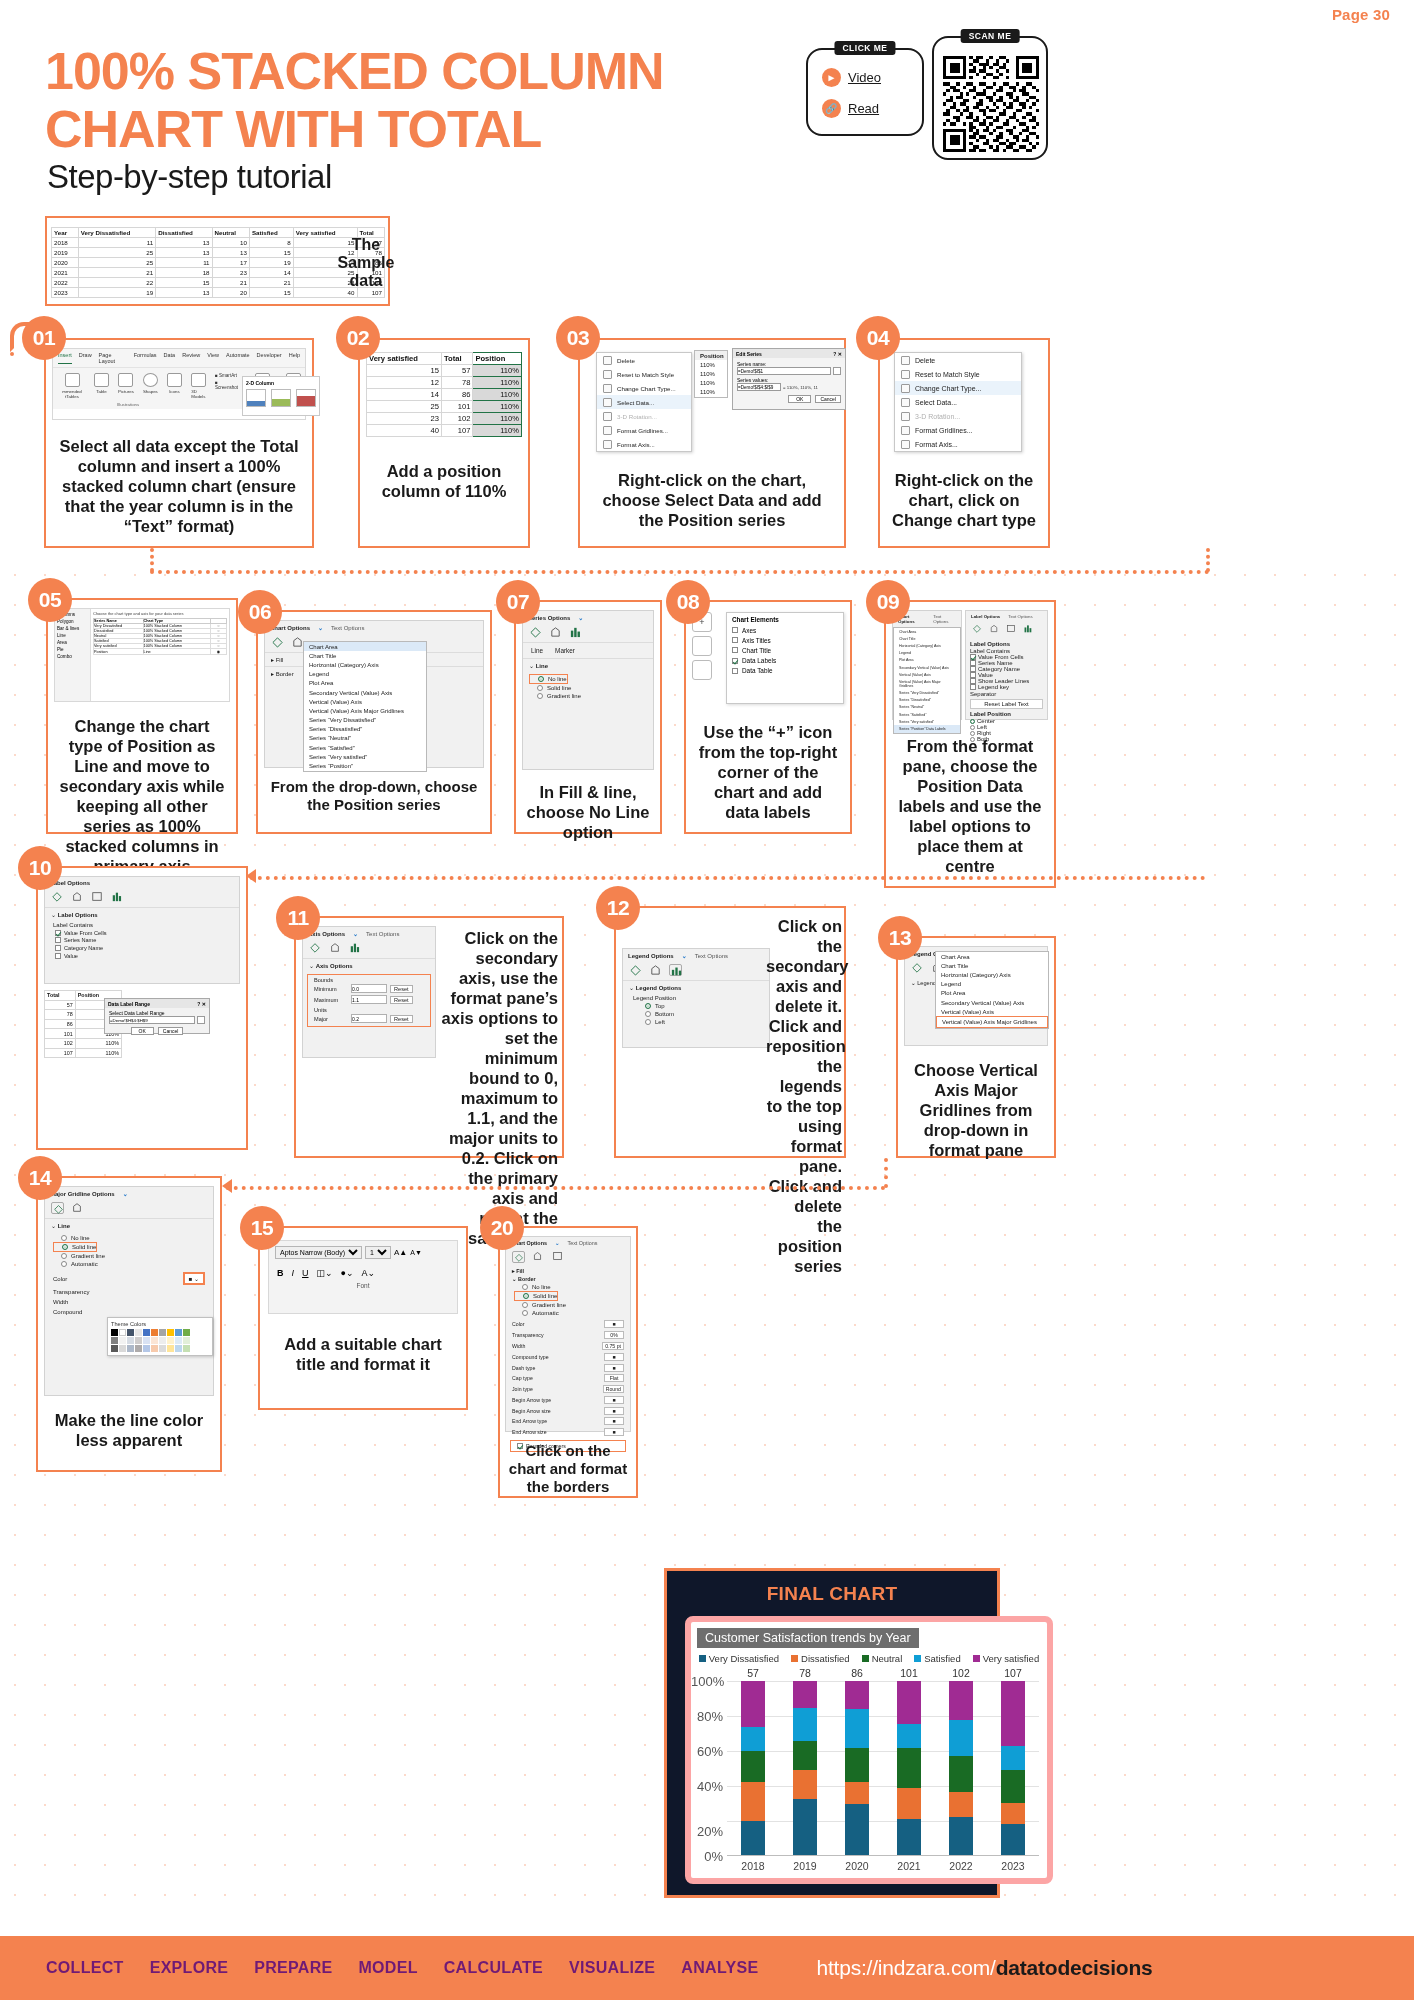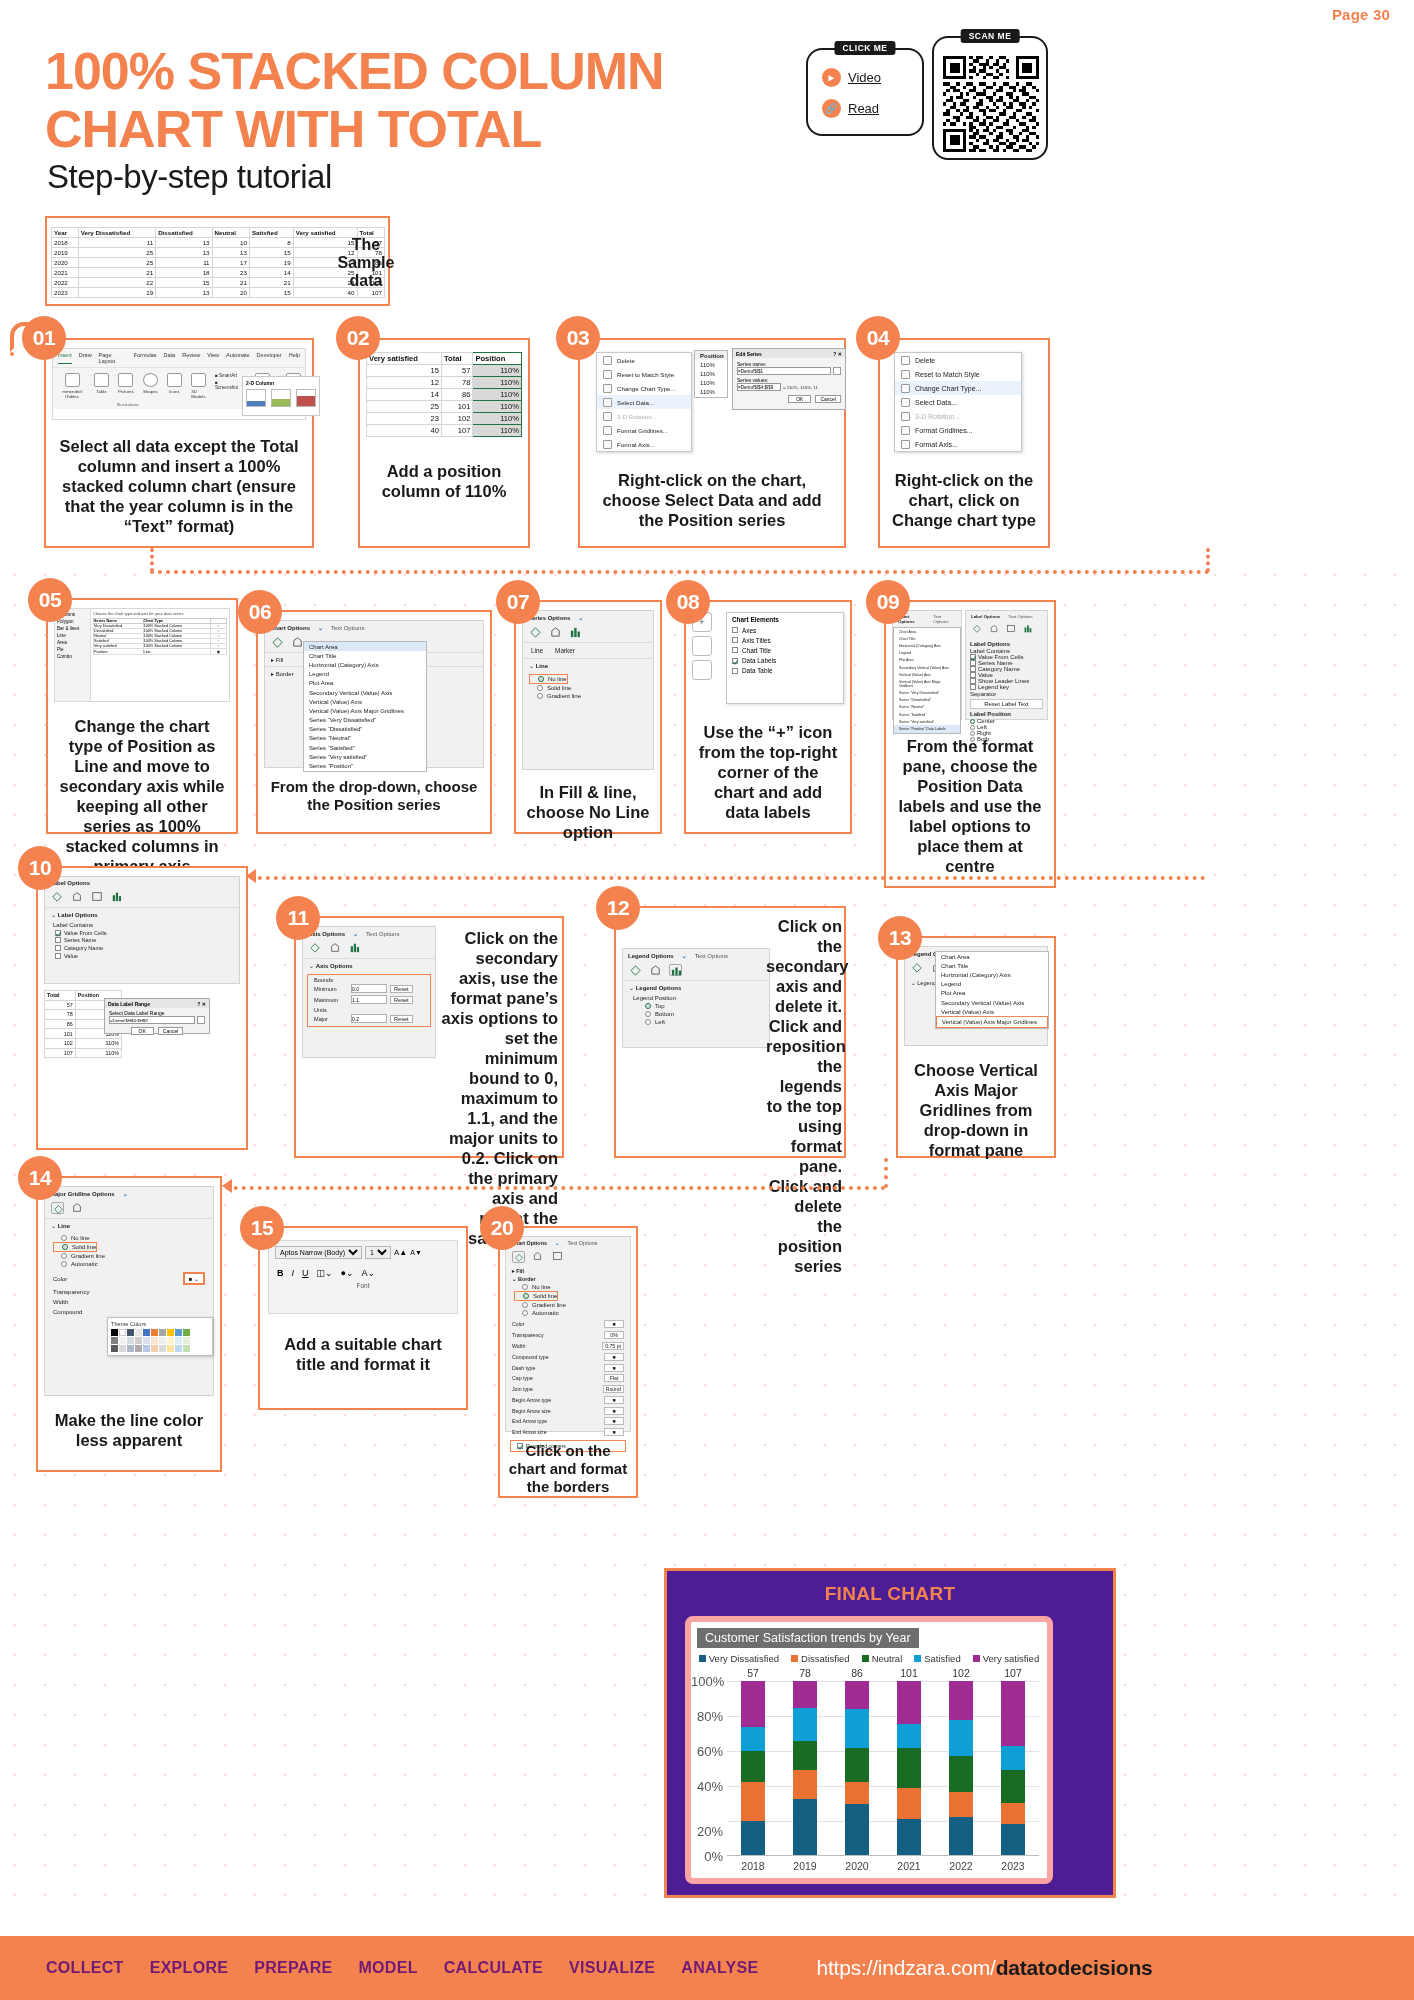--- a/index.html
+++ b/index.html
@@ -139,22 +139,22 @@
   .menu div.dis { color:#b0b0b0; }
   .menu div.hl { background:#eaf3fb; }
   .mic { width:9px;height:9px;border:1px solid #9a9a9a;background:#fafafa;flex:none;border-radius:1px;}
 
   .listbox { background:#fff; border:1px solid #b9b9b9; font-size:6px; }
   .listbox div { padding:1.6px 5px; color:#222; }
   .listbox div.sel { background:#dbe9f7; }
 
   
   .final {
-    position:absolute; left:664px; top:1568px; width:452px; height:330px;
-    border:3px solid #f4824f; background:#4c1d95;
+    position:absolute; left:664px; top:1568px; width:336px; height:330px;
+    border:3px solid #f4824f; background:#0f172a;
   }
   .final-h {
     text-align:center; color:#f4824f; font-size:19px; font-weight:800;
     letter-spacing:.3px; padding-top:12px;
   }
   .chartbox {
     position:absolute; left:18px; top:45px; width:368px; height:268px;
     border:6px solid #fca5a5; border-radius:8px; background:#fff;
   }
   .ch-title {

